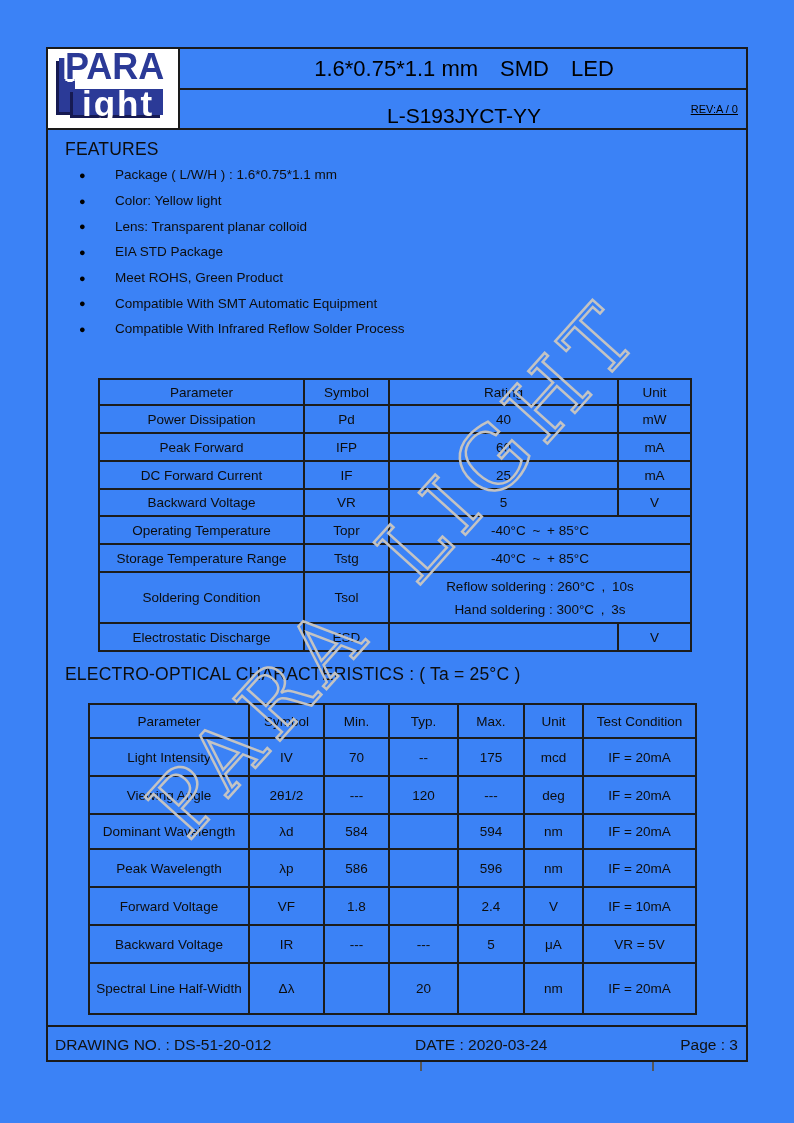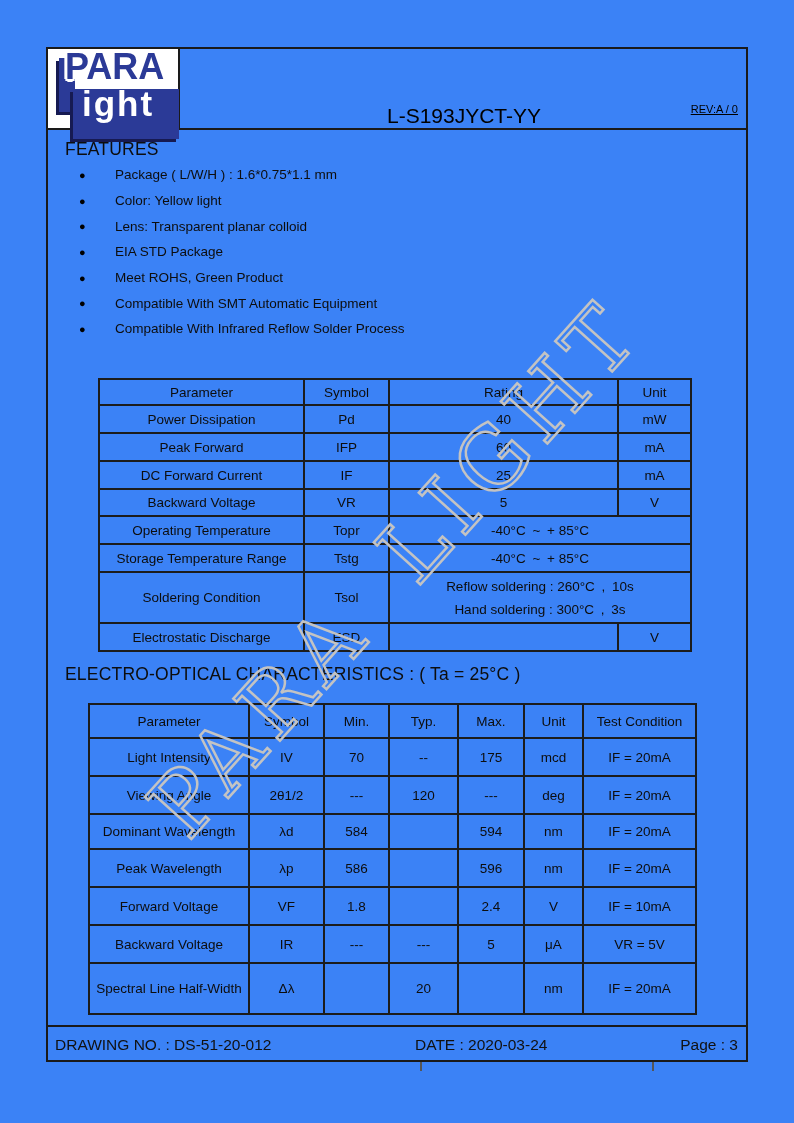--- a/index.html
+++ b/index.html
@@ -14,22 +14,22 @@
   
   .header{position:absolute;left:46px;top:47px;width:702px;height:83px;box-sizing:border-box;
     border:2px solid #1a1a1a;}
   .logo-cell{position:absolute;left:0;top:0;width:132px;height:79px;border-right:2px solid #1a1a1a;box-sizing:border-box;background:#fff;}
   .logo-lbar{position:absolute;left:11px;top:9px;width:16px;height:54px;background:#2b3a97;box-shadow:-3px 3px 0 #161a52;}
   .logo-para{
     position:absolute;left:17px;top:-3px;font-size:36px;font-weight:800;letter-spacing:0px;
     color:#2b3a97;z-index:2;
     text-shadow:-2px -2px 0 #fff,2px -2px 0 #fff,-2px 2px 0 #fff,2px 2px 0 #fff,0 -3px 0 #fff,0 3px 0 #fff,-3px 0 0 #fff,3px 0 0 #fff;
   }
-  .logo-ight-box{position:absolute;left:25px;top:40px;width:90px;height:50px;background:#2b3a97;z-index:3;
-    box-shadow:-3px 3px 0 #161a52;padding-left:16px;}
+  .logo-ight-box{position:absolute;left:25px;top:40px;width:90px;height:26px;background:#2b3a97;z-index:3;
+    box-shadow:-3px 3px 0 #161a52;}
   .logo-ight{position:absolute;left:9px;top:-6px;font-size:35px;line-height:42px;font-weight:800;letter-spacing:2px;color:#ffffff;}
   .title-row{position:absolute;left:132px;top:0;width:568px;height:39px;border-bottom:2px solid #1a1a1a;box-sizing:content-box;
     display:flex;align-items:center;justify-content:center;font-size:22px;color:#000;}
   .pn-row{position:absolute;left:132px;top:41px;width:568px;height:38px;
     display:flex;align-items:flex-end;justify-content:center;font-size:21px;color:#000;}
   .rev{position:absolute;right:10px;top:0;height:38px;display:flex;align-items:center;font-size:11px;text-decoration:underline;}
   
   .sec-heading{position:absolute;left:65px;font-size:17.5px;color:#0d0d0d;letter-spacing:0.2px;}
   #h-features{top:139px;}
   #h-amr{top:355px;}
@@ -73,20 +73,21 @@
   <div class="page-border"></div>
 
   <div class="header">
     <div class="logo-cell">
       <div class="logo-lbar"></div>
       <div class="logo-para">PARA</div>
       <div class="logo-ight-box">
         <div class="logo-ight">ight</div>
       </div>
     </div>
+    <div class="title-row">1.6*0.75*1.1 mm  SMD  LED</div>
     <div class="pn-row">
       <span>L-S193JYCT-YY</span>
       <span class="rev">REV:A / 0</span>
     </div>
   </div>
 
   <div class="sec-heading" id="h-features">FEATURES</div>
   <div class="features">
     <div class="feat">
         <span class="blt">●</span>

